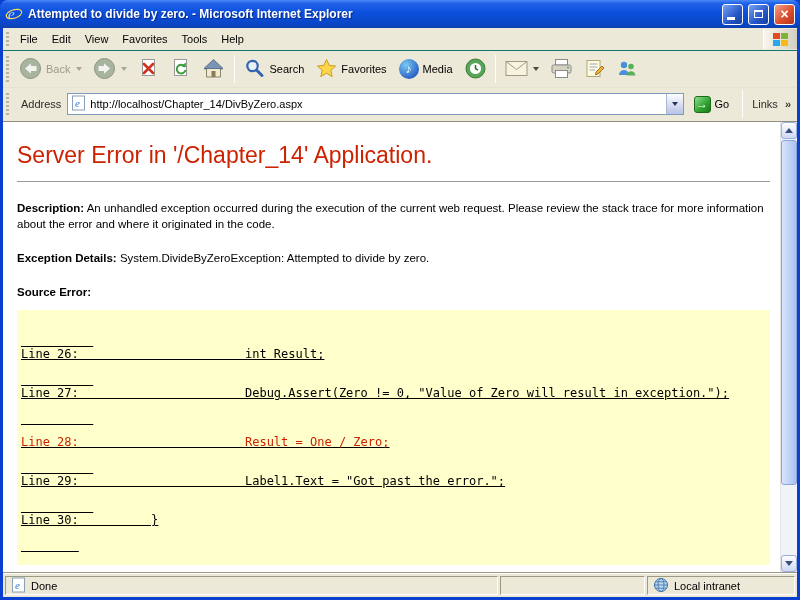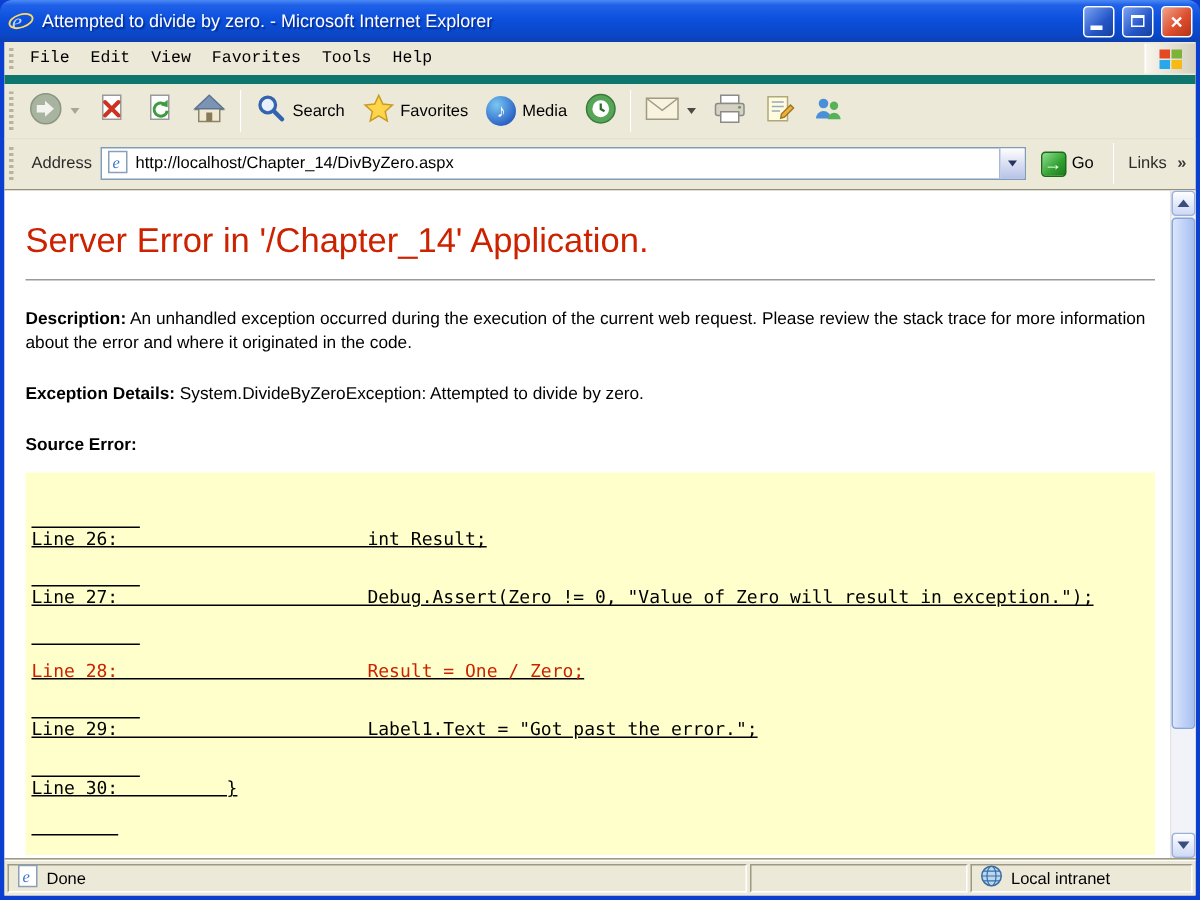--- a/index.html
+++ b/index.html
@@ -10,29 +10,29 @@
     --titlebar-blue:#0c50dd;
   }
   *{box-sizing:border-box;}
   html,body{margin:0;padding:0;}
   body{width:800px;height:600px;overflow:hidden;font-family:"Liberation Sans",sans-serif;background:#fff;}
   .window{width:800px;height:600px;display:flex;flex-direction:column;background:#0a3fd0;}
   
   .titlebar{flex:0 0 28px;border-radius:8px 8px 0 0;display:flex;align-items:center;gap:5px;padding:0 5px;
     background:linear-gradient(to bottom,#4a8af4 0%,#2161e8 12%,#0c50dd 45%,#0a46c6 85%,#0d3fae 100%);}
   .title-icon{display:flex;align-items:center;}
-  .title-text{flex:1;color:#fff;font-weight:normal;font-size:12px;white-space:nowrap;overflow:hidden;text-shadow:1px 1px 1px #00268c;}
+  .title-text{flex:1;color:#fff;font-weight:bold;font-size:12px;white-space:nowrap;overflow:hidden;text-shadow:1px 1px 1px #00268c;}
   .winbtn{width:21px;height:21px;border:1px solid #fff;border-radius:3px;display:flex;align-items:center;justify-content:center;color:#fff;font-weight:bold;position:relative;}
   .winbtn.min,.winbtn.max{background:linear-gradient(135deg,#7ba4f2,#2456c8 60%,#16419e);}
   .winbtn.close{background:linear-gradient(135deg,#f1a389,#dd4f2e 55%,#b33417);font-size:14px;line-height:1;}
   .glyph-min{position:absolute;left:4px;bottom:4px;width:8px;height:3px;background:#fff;}
   .glyph-max{width:9px;height:8px;border:1px solid #fff;border-top:2px solid #fff;}
   .window-body{flex:1;margin:0 3px 3px;display:flex;flex-direction:column;background:var(--chrome);min-height:0;}
   
-  .menubar{flex:0 0 23px;display:flex;align-items:center;padding:1px 0 1px 2px;font-size:11px;background:var(--chrome);border-bottom:6px solid #0f766e;font-family:Liberation Mono, monospace;}
+  .menubar{flex:0 0 23px;display:flex;align-items:center;padding:1px 0 1px 2px;font-size:11px;background:var(--chrome);border-bottom:1px solid #0f766e;}
   .menu-item{padding:4px 7px;color:#000;}
   .spacer{flex:1;}
   .grip{width:3px;align-self:stretch;margin:3px 4px 3px 1px;background-image:repeating-linear-gradient(to bottom,#b8b4a0 0 2px,transparent 2px 4px);}
   .logo-panel{width:34px;align-self:stretch;background:linear-gradient(to right,#f7f5ec,#d4d0bf);border-left:1px solid #fff;display:flex;align-items:center;justify-content:center;}
   .winflag{width:15px;height:13px;display:grid;grid-template-columns:1fr 1fr;grid-template-rows:1fr 1fr;gap:1px;}
   .winflag i{display:block;}
   .winflag i:nth-child(1){background:#e34a24;}
   .winflag i:nth-child(2){background:#7eb338;}
   .winflag i:nth-child(3){background:#28a8ea;}
   .winflag i:nth-child(4){background:#f7b916;}
@@ -120,20 +120,28 @@
             <i></i>
             <i></i>
             <i></i>
             <i></i>
           </span>
         </span>
     </div>
 
     <div class="toolbar">
       <span class="grip"></span>
+      <div class="tbtn disabled">
+        <span><svg width="23" height="23" viewBox="0 0 23 23">
+              <circle cx="11.5" cy="11.5" r="10" fill="#a8b4a0" stroke="#8a9682"></circle>
+              <path d="M6 11.5 L12 6.2 V9 H17.5 V14 H12 V16.8 Z" fill="#f2f2ee"></path>
+            </svg></span>
+        <span class="tlabel">Back</span>
+        <span class="dd-tri"></span>
+      </div>
       <div class="tbtn disabled">
         <span><svg width="23" height="23" viewBox="0 0 23 23">
               <circle cx="11.5" cy="11.5" r="10" fill="#a8b4a0" stroke="#8a9682"></circle>
               <path d="M17 11.5 L11 6.2 V9 H5.5 V14 H11 V16.8 Z" fill="#f2f2ee"></path>
             </svg></span>
         <span class="dd-tri"></span>
       </div>
       <div class="tbtn">
         <span><svg width="21" height="21" viewBox="0 0 21 21">
               <rect x="4.5" y="1.5" width="12" height="16" fill="#fff" stroke="#9a9a9a"></rect>

